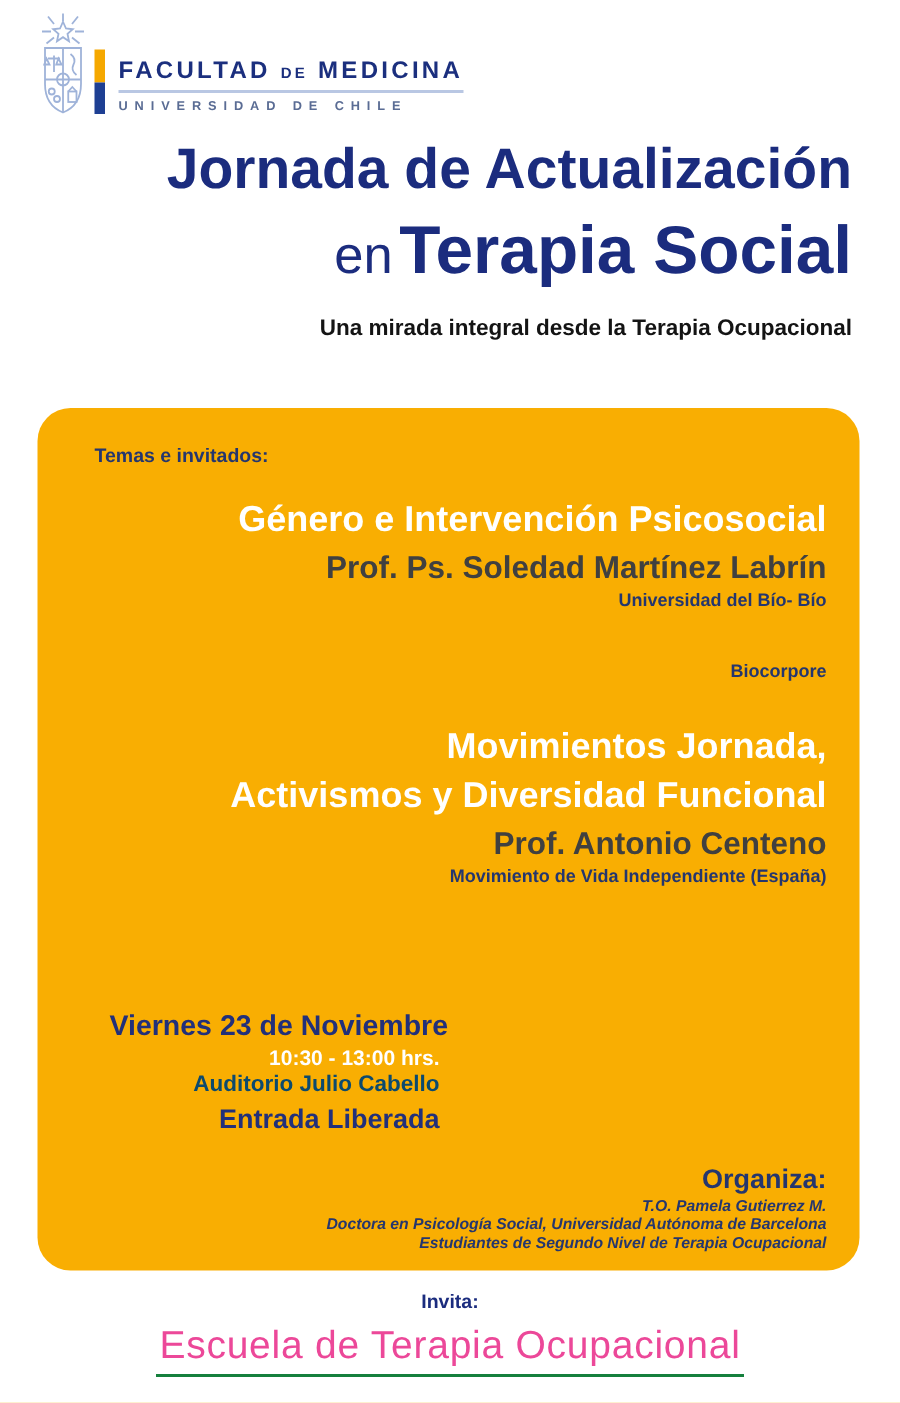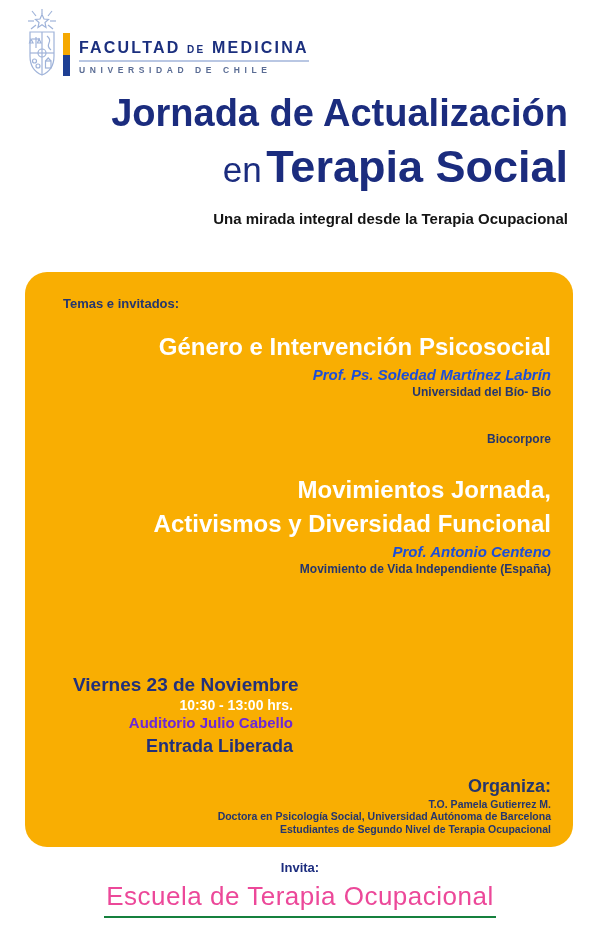--- a/index.html
+++ b/index.html
@@ -26,33 +26,33 @@
   .t2-main{font-size:45px;font-weight:bold;}
   .subtitle{margin-top:16px;font-size:15px;font-weight:bold;color:#141414;white-space:nowrap;}
   
   .panel{
     position:absolute;left:25px;top:272px;width:548px;height:575px;
     background:#F9AE02;border-radius:22px;
   }
   .panel-heading{position:absolute;left:38px;top:24px;font-size:13px;font-weight:bold;color:#25366E;}
   .topics{position:absolute;right:22px;top:58px;text-align:right;}
   .topic-title{font-size:24px;font-weight:bold;color:#ffffff;line-height:1.4;white-space:nowrap;}
-  .topic-speaker{font-size:15px;font-weight:bold;color:#1d4ed8;line-height:1.25;margin-top:2px;white-space:nowrap;font-style:italic;}
+  .topic-speaker{font-size:21px;font-weight:bold;color:#404040;line-height:1.25;margin-top:2px;white-space:nowrap;}
   .topic-affil{font-size:12px;font-weight:bold;color:#25366E;line-height:1.25;margin-top:1px;white-space:nowrap;}
   .topic-group{margin-top:32px;}
   .topic-group:first-child{margin-top:0;}
   .topic-group.last{margin-top:26px;}
   .event{position:absolute;left:48px;top:401px;width:220px;text-align:right;}
   .event-date{font-size:19px;font-weight:bold;color:#22307A;line-height:1.25;white-space:nowrap;}
   .event-time{font-size:14px;font-weight:bold;color:#ffffff;line-height:1.25;}
-  .event-venue{font-size:15px;font-weight:bold;color:#6d28d9;line-height:1.25;}
+  .event-venue{font-size:15px;font-weight:bold;color:#0c4a6e;line-height:1.25;}
   .event-admission{font-size:18px;font-weight:bold;color:#22307A;line-height:1.3;margin-top:2px;}
   .organiza{position:absolute;right:22px;top:504px;text-align:right;color:#25366E;}
   .organiza-label{font-size:18px;font-weight:bold;line-height:1.2;}
-  .organiza-line{font-size:10.5px;font-weight:bold;line-height:1.22;white-space:nowrap;}
+  .organiza-line{font-size:10.5px;font-weight:bold;line-height:1.22;white-space:nowrap;font-style:italic;}
   
   .invita{position:absolute;top:860px;left:0;width:100%;text-align:center;
     font-size:13px;font-weight:bold;color:#1B2C7E;}
   .school-wrap{position:absolute;top:881px;left:0;width:100%;text-align:center;}
   .school{
     display:inline-block;font-size:26px;color:#ec4899;letter-spacing:0.5px;
     border-bottom:2px solid #15803d;padding:0 2px 4px 2px;white-space:nowrap;
   }
 </style>
 </head>

